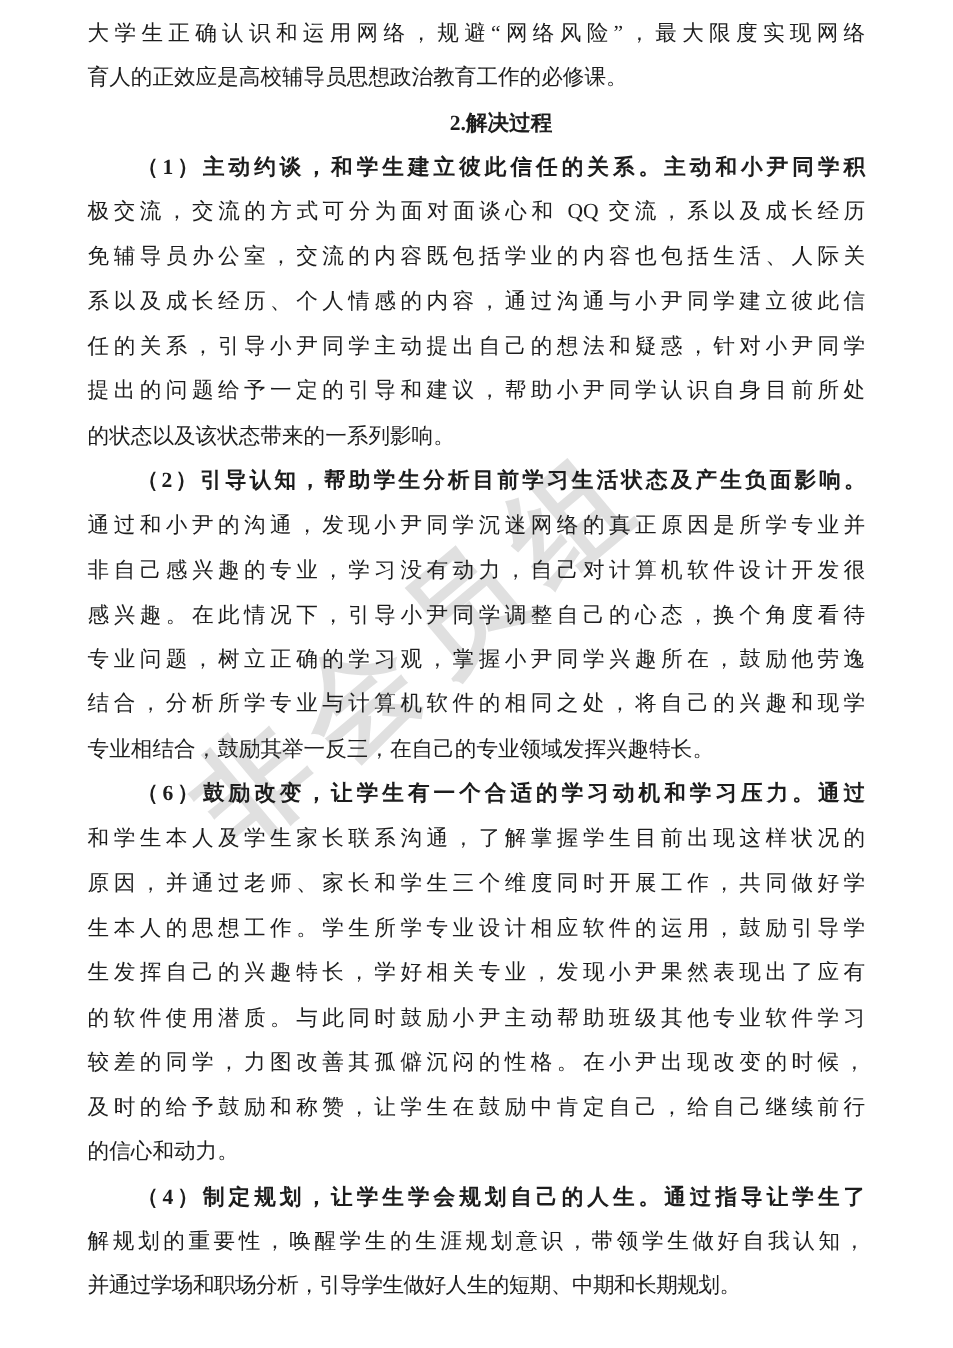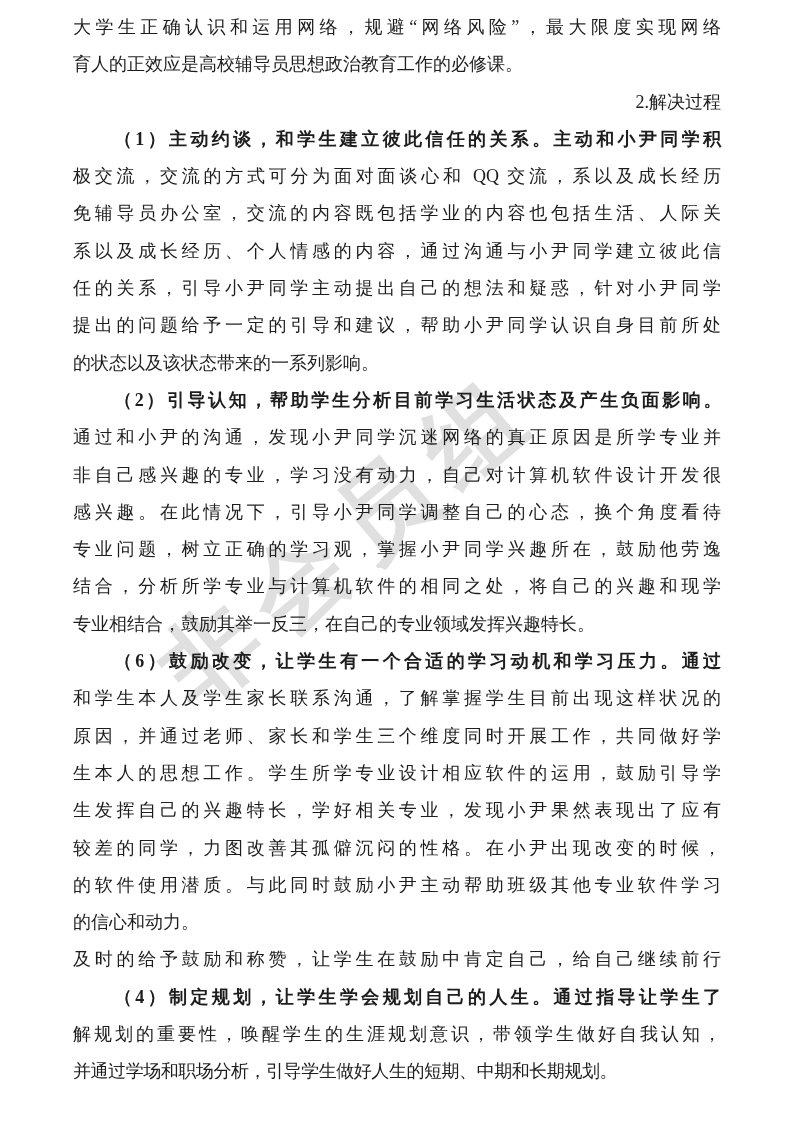--- a/index.html
+++ b/index.html
@@ -21,22 +21,22 @@
     line-height: 37.3px;
   }
   .line {
     text-align: justify;
     white-space: normal;
   }
   
   .j { text-align-last: justify; }
   .indent { text-indent: 41px; font-weight: bold; }
   .head {
-    font-weight: normal;
-    text-align: right;
+    font-weight: bold;
+    text-align: center;
   }
   .t { letter-spacing: -0.45px; }
   .watermark {
     position: absolute;
     left: 175px;
     top: 622px;
     font-size: 96px;
     font-weight: bold;
     letter-spacing: 18px;
     white-space: nowrap;
@@ -76,23 +76,23 @@
     <div class="line j">感兴趣。在此情况下，引导小尹同学调整自己的心态，换个角度看待</div>
     <div class="line j">专业问题，树立正确的学习观，掌握小尹同学兴趣所在，鼓励他劳逸</div>
     <div class="line j">结合，分析所学专业与计算机软件的相同之处，将自己的兴趣和现学</div>
     <div class="line">专业相结合，鼓励其举一反三，在自己的专业领域发挥兴趣特长。</div>
 
     <div class="line j indent">（6）鼓励改变，让学生有一个合适的学习动机和学习压力。通过</div>
     <div class="line j">和学生本人及学生家长联系沟通，了解掌握学生目前出现这样状况的</div>
     <div class="line j">原因，并通过老师、家长和学生三个维度同时开展工作，共同做好学</div>
     <div class="line j">生本人的思想工作。学生所学专业设计相应软件的运用，鼓励引导学</div>
     <div class="line j">生发挥自己的兴趣特长，学好相关专业，发现小尹果然表现出了应有</div>
+    <div class="line j">的软件使用潜质。与此同时鼓励小尹主动帮助班级其他专业软件学习</div>
     <div class="line j">较差的同学，力图改善其孤僻沉闷的性格。在小尹出现改变的时候，</div>
-    <div class="line j">的软件使用潜质。与此同时鼓励小尹主动帮助班级其他专业软件学习</div>
+    <div class="line j">及时的给予鼓励和称赞，让学生在鼓励中肯定自己，给自己继续前行</div>
     <div class="line">的信心和动力。</div>
-    <div class="line j">及时的给予鼓励和称赞，让学生在鼓励中肯定自己，给自己继续前行</div>
 
     <div class="line j indent">（4）制定规划，让学生学会规划自己的人生。通过指导让学生了</div>
     <div class="line j">解规划的重要性，唤醒学生的生涯规划意识，带领学生做好自我认知，</div>
     <div class="line t">并通过学场和职场分析，引导学生做好人生的短期、中期和长期规划。</div>
 
   </div>
 </div>
 
 </body></html>

